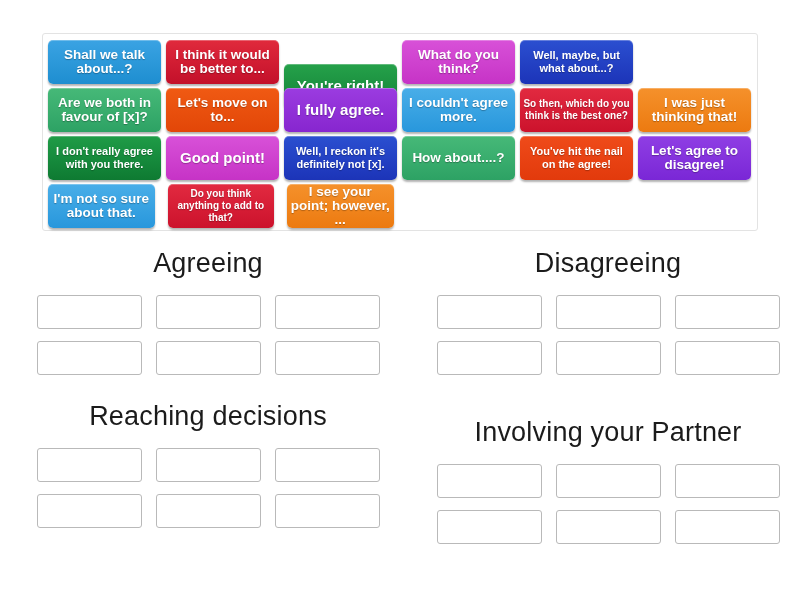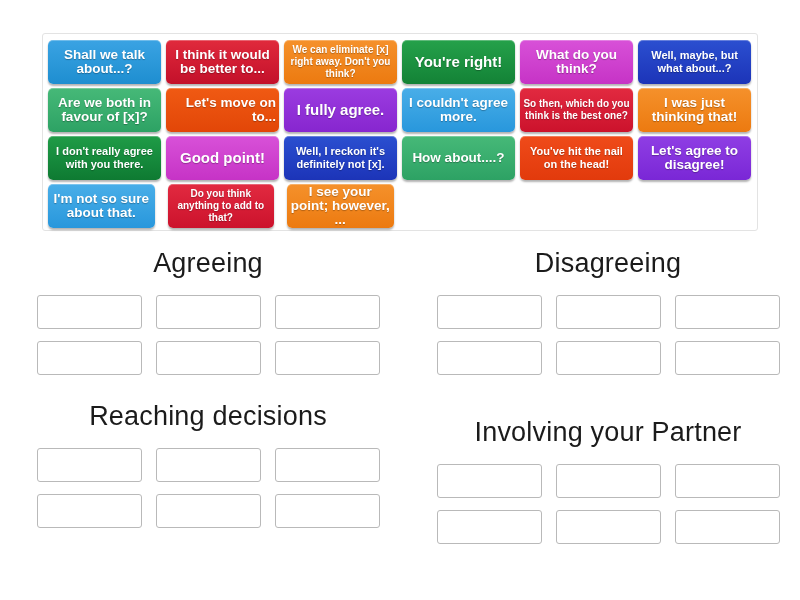--- a/index.html
+++ b/index.html
@@ -72,25 +72,25 @@
   .tile.empty {
     background: transparent;
     box-shadow: none;
     cursor: default;
   }
 
   
   .c-blue      { background: linear-gradient(to bottom, #3aa3e3 0%, #1e8ed0 100%); }
   .c-crimson   { background: linear-gradient(to bottom, #e02a3c 0%, #c3102a 100%); }
   .c-orange    { background: linear-gradient(to bottom, #f5912b 0%, #ec7a10 100%); }
-  .c-green     { background: linear-gradient(to bottom, #25a14a 0%, #138236 100%); }
+  .c-green     { background: linear-gradient(to bottom, #25a14a 0%, #138236 100%); margin-top: 24px; }
   .c-magenta   { background: linear-gradient(to bottom, #d851d8 0%, #c633c6 100%); }
   .c-navy      { background: linear-gradient(to bottom, #2b4fd0 0%, #1c34b8 100%); }
   .c-seagreen  { background: linear-gradient(to bottom, #46b978 0%, #2da264 100%); }
-  .c-orangered { background: linear-gradient(to bottom, #f05a13 0%, #e24608 100%); text-align: right; }
+  .c-orangered { background: linear-gradient(to bottom, #f05a13 0%, #e24608 100%); }
   .c-purple    { background: linear-gradient(to bottom, #9b3ce0 0%, #8726cf 100%); }
   .c-darkgreen { background: linear-gradient(to bottom, #1f9c47 0%, #0e7a32 100%); }
   .c-skyblue   { background: linear-gradient(to bottom, #49aee8 0%, #2897dc 100%); }
   .c-red2      { background: linear-gradient(to bottom, #e22a40 0%, #cc122c 100%); }
   .c-vermilion { background: linear-gradient(to bottom, #ef4b1a 0%, #e23a0c 100%); }
   .c-violet    { background: linear-gradient(to bottom, #8f3ee4 0%, #7a27d6 100%); }
 
   
   .cat-grid {
     position: absolute;
@@ -141,39 +141,38 @@
 </style>
 </head>
 <body>
 
 <div id="app">
 
   <div class="tile-tray" id="tray">
       <div class="tile-row">
         <div class="tile c-blue size-md">Shall we talk about...?</div>
         <div class="tile c-crimson size-md">I think it would be better to...</div>
-        <div class="tile c-orange size-xs">We can eliminate [x] right away. Don't you think?</div>
         <div class="tile c-green size-lg">You're right!</div>
         <div class="tile c-magenta size-md">What do you think?</div>
         <div class="tile c-navy size-sm">Well, maybe, but what about...?</div>
       </div>
       <div class="tile-row">
         <div class="tile c-seagreen size-md">Are we both in favour of [x]?</div>
         <div class="tile c-orangered size-md">Let's move on to...</div>
         <div class="tile c-purple size-lg">I fully agree.</div>
         <div class="tile c-skyblue size-md">I couldn't agree more.</div>
         <div class="tile c-red2 size-xs">So then, which do you think is the best one?</div>
         <div class="tile c-orange size-md">I was just thinking that!</div>
       </div>
       <div class="tile-row">
         <div class="tile c-darkgreen size-sm">I don't really agree with you there.</div>
         <div class="tile c-magenta size-lg">Good point!</div>
         <div class="tile c-navy size-sm">Well, I reckon it's definitely not [x].</div>
         <div class="tile c-seagreen size-md">How about....?</div>
-        <div class="tile c-vermilion size-sm">You've hit the nail on the head!</div>
+        <div class="tile c-vermilion size-sm">You've hit the nail on the agree!</div>
         <div class="tile c-violet size-md">Let's agree to disagree!</div>
       </div>
       <div class="tile-row">
         <div class="tile c-skyblue size-md">I'm not so sure about that.</div>
         <div class="tile c-red2 size-xs">Do you think anything to add to that?</div>
         <div class="tile c-orange size-md">I see your point; however, ...</div>
         <div class="tile empty size-md"></div>
         <div class="tile empty size-md"></div>
         <div class="tile empty size-md"></div>
       </div>

